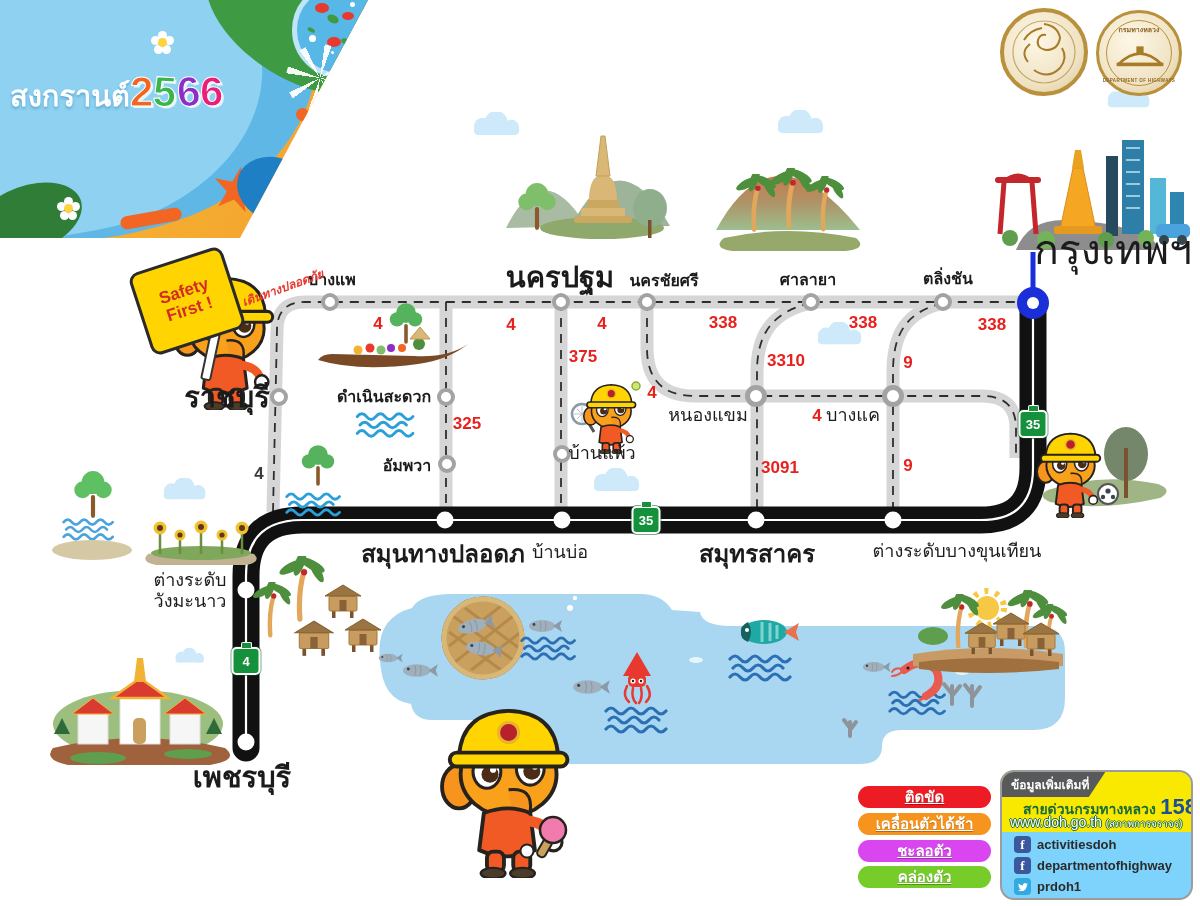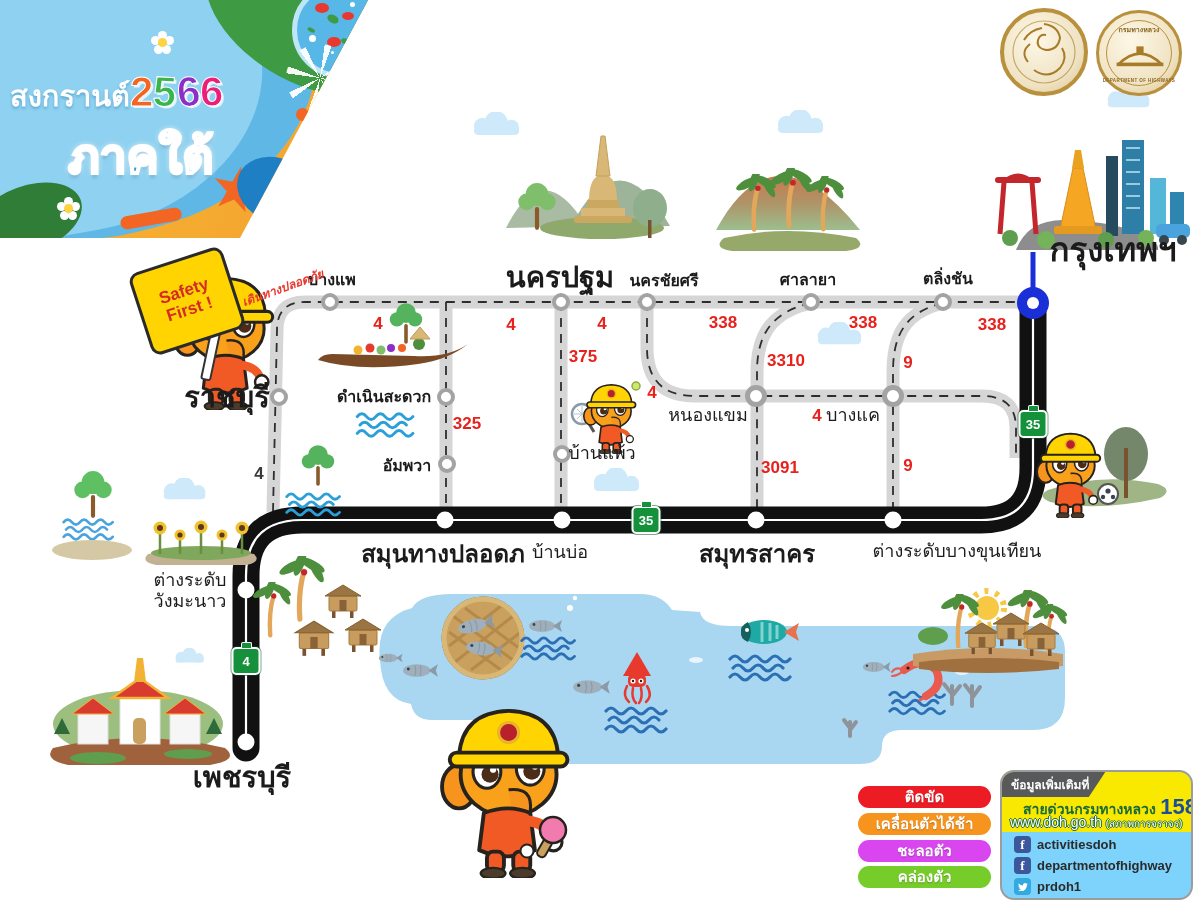--- a/index.html
+++ b/index.html
@@ -50,21 +50,21 @@
   
   .seal{position:absolute;border-radius:50%;z-index:30;box-sizing:border-box;
         background:radial-gradient(circle at 40% 35%,#FDF7E6,#EFE2C2 65%,#D9C088);}
   #seal1{left:1000px;top:8px;width:88px;height:88px;border:4px solid #B9903B;}
   #seal2{left:1096px;top:10px;width:86px;height:86px;border:3px solid #B9903B;}
   #seal2 .ring{position:absolute;inset:7px;border:1.5px solid #B9903B;border-radius:50%;}
   #seal2 .t1{position:absolute;top:11px;left:0;right:0;text-align:center;font-size:7px;font-weight:bold;color:#8A6420;}
   #seal2 .t2{position:absolute;bottom:10px;left:0;right:0;text-align:center;font-size:4.5px;letter-spacing:.4px;color:#8A6420;font-weight:bold;}
   
   .lbl{position:absolute;transform:translate(-50%,-50%);white-space:nowrap;color:#1B1B1B;z-index:20;}
-  .city-xl{font-size:33px;font-weight:700;}
+  .city-xl{font-size:41px;font-weight:400;}
   .city-lg{font-size:29px;font-weight:800;}
   .city-md{font-size:24px;font-weight:800;}
   .city-sm{font-size:16px;font-weight:800;}
   .city-xs{font-size:18px;font-weight:400;}
   .rnum{font-size:17px;font-weight:700;color:#E8211D;}
   .rnum-dark{color:#3A3A3A;}
   .shield{position:absolute;transform:translate(-50%,-50%);width:25px;height:24px;background:#15913B;
         border:2px solid #fff;border-radius:5px;color:#fff;font-weight:800;font-size:13px;
         display:flex;align-items:center;justify-content:center;z-index:21;box-shadow:0 0 0 1px rgba(10,80,35,.5);}
   .shield::before{content:"";position:absolute;top:-7px;left:50%;transform:translateX(-50%);
@@ -73,21 +73,21 @@
   #sign{position:absolute;left:138px;top:258px;width:92px;height:80px;background:#FFD400;border:3px solid #2A2A2A;
         border-radius:10px;transform:rotate(-18deg);display:flex;flex-direction:column;align-items:center;
         justify-content:center;z-index:22;color:#D42B26;font-weight:800;font-size:17px;line-height:1.1;}
   #signpole{position:absolute;left:206px;top:322px;width:7px;height:55px;background:#fff;border:2px solid #333;
         border-radius:3px;transform:rotate(12deg);z-index:21;}
   #signscript{position:absolute;left:240px;top:278px;color:#E8392F;font-size:12px;font-weight:bold;font-style:italic;
         transform:rotate(-20deg);z-index:22;}
   
   .pill{position:absolute;left:858px;width:133px;height:22px;border-radius:12px;display:flex;align-items:center;
         justify-content:center;color:#fff;font-weight:800;font-size:15px;z-index:30;
-        text-shadow:0 1px 1px rgba(0,0,0,.28);}
+        text-shadow:0 1px 1px rgba(0,0,0,.28);text-decoration:underline;}
   
   #infobox{position:absolute;left:1000px;top:770px;width:193px;height:130px;border:2px solid #9C9C9C;
         border-radius:14px;overflow:hidden;z-index:30;background:#7dd3fc;box-sizing:border-box;}
   #info-top{background:#F9E900;height:60px;position:relative;}
   #info-tab{position:absolute;left:0;top:0;background:#58595B;color:#fff;font-size:12px;font-weight:bold;
         padding:3px 16px 3px 9px;clip-path:polygon(0 0,100% 0,84% 100%,0 100%);border-radius:8px 0 0 0;}
   .hl{position:absolute;left:8px;top:22px;white-space:nowrap;}
   .hl-label{color:#1B6B3A;font-size:14px;font-weight:800;margin-left:13px;}
   .hl-num{color:#1D4F96;font-size:22px;font-weight:800;}
   .site{position:absolute;left:8px;top:42px;white-space:nowrap;color:#fff;font-weight:400;font-size:14px;
@@ -487,21 +487,20 @@
   <span class="hdotO" style="left:296px;top:108px"></span>
   <div class="hstar"></div>
   <div class="hmonstera"></div>
   <div class="hbar"></div>
   <span class="wflower" style="left:158px;top:38px"></span>
   <span class="wflower" style="left:316px;top:146px"></span>
   <span class="wflower" style="left:64px;top:204px"></span>
   <div class="htitle2">
     <span>สงกรานต์</span><span class="hyear"><span style="color: rgb(242, 101, 34);">2</span><span style="color: rgb(58, 181, 74);">5</span><span style="color: rgb(140, 47, 199);">6</span><span style="color: rgb(236, 30, 121);">6</span></span>
   </div>
-  <div class="hregion">ภาคใต้</div>
 </div>
 
 <div id="seal1" class="seal">
   <svg viewBox="0 0 80 80" width="80" height="80">
       <g fill="none" stroke="#A87B28" stroke-width="2">
     <circle cx="40" cy="40" r="31" stroke-width="1.2" opacity=".6"></circle>
     <path d="M40 12 q14 2 16 14 q-2 12 -14 12 q-10 -2 -8 -10 q2 -6 8 -5"></path>
     <path d="M24 50 q-8 -10 2 -18"></path>
         <path d="M30 58 q14 10 26 -2 q8 -10 2 -20"></path>
         <path d="M20 28 q6 -10 18 -12"></path>

